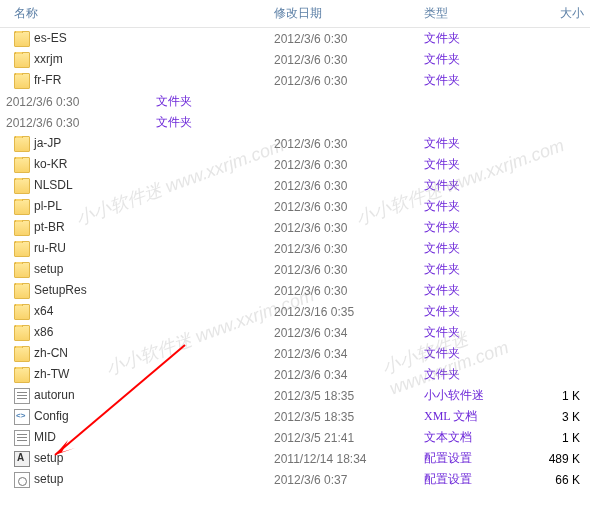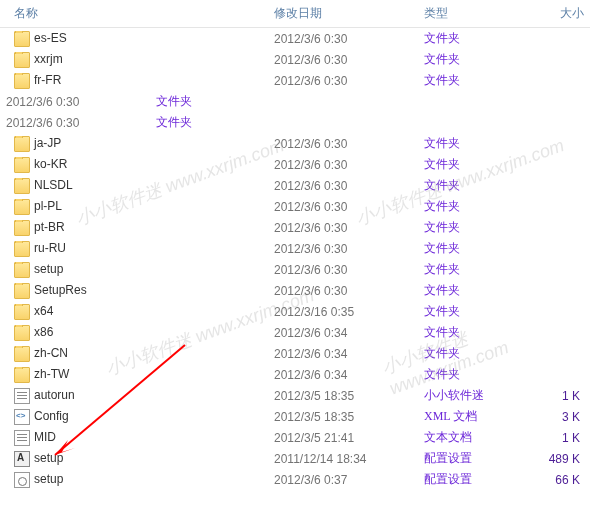--- a/index.html
+++ b/index.html
@@ -9,21 +9,21 @@
 .col-name { width: 268px; padding-left: 14px !important; }
 .col-date { width: 150px; }
 .col-type { width: 122px; }
 .col-size { flex: 1; text-align: right; }
 .rows { }
 .row { display: flex; height: 21px; align-items: center; color: #333; }
 .row > div { padding: 0 6px; white-space: nowrap; overflow: hidden; }
 .name-cell { width: 268px; display: flex; align-items: flex-start; gap: 4px; padding-left: 14px !important; }
 .date-cell { width: 150px; color: #737373; }
 .type-cell { width: 122px; color: #6d28d9; font-family: Liberation Serif, serif; }
-.size-cell { flex: 1; text-align: right; padding-right: 10px !important; color: #4c1d95; }
+.size-cell { flex: 1; text-align: right; padding-right: 10px !important; color: #000000; }
 .icon { width: 16px; height: 16px; flex-shrink: 0; display: inline-block; }
 .folder-icon { background: linear-gradient(#ffe89a 0%, #f9d36b 100%); border: 1px solid #e2b84a; border-radius: 1px; position: relative; }
 .folder-icon::before { content: ""; position: absolute; top: -3px; left: 0; width: 6px; height: 3px; background: #f9d36b; border: 1px solid #e2b84a; border-bottom: none; border-radius: 1px 1px 0 0; }
 .ini-icon { background: #fff; border: 1px solid #999; position: relative; }
 .ini-icon::before { content: ""; position: absolute; top: 3px; left: 2px; right: 2px; height: 1px; background: #888; box-shadow: 0 3px 0 #888, 0 6px 0 #888; }
 .xml-icon { background: #fff; border: 1px solid #999; position: relative; }
 .xml-icon::before { content: "<>"; position: absolute; top: 1px; left: 1px; font-size: 8px; color: #4a7fb5; font-weight: bold; }
 .txt-icon { background: #fff; border: 1px solid #999; position: relative; }
 .txt-icon::before { content: ""; position: absolute; top: 3px; left: 2px; right: 2px; height: 1px; background: #888; box-shadow: 0 3px 0 #888, 0 6px 0 #888; }
 .exe-icon { background: #f0f0f0; border: 1px solid #888; position: relative; }

